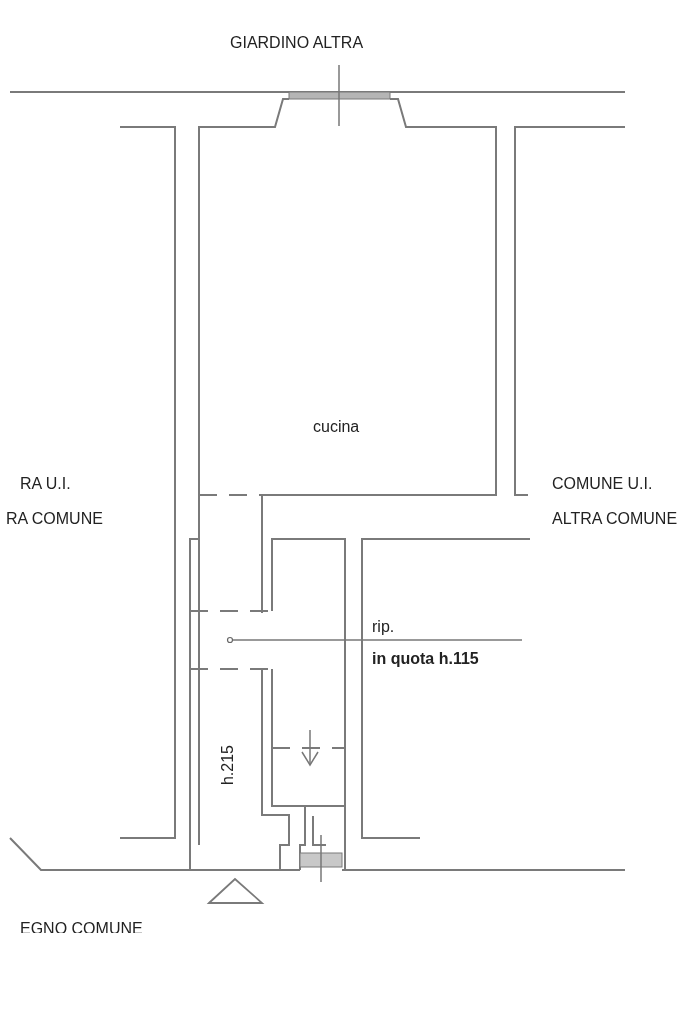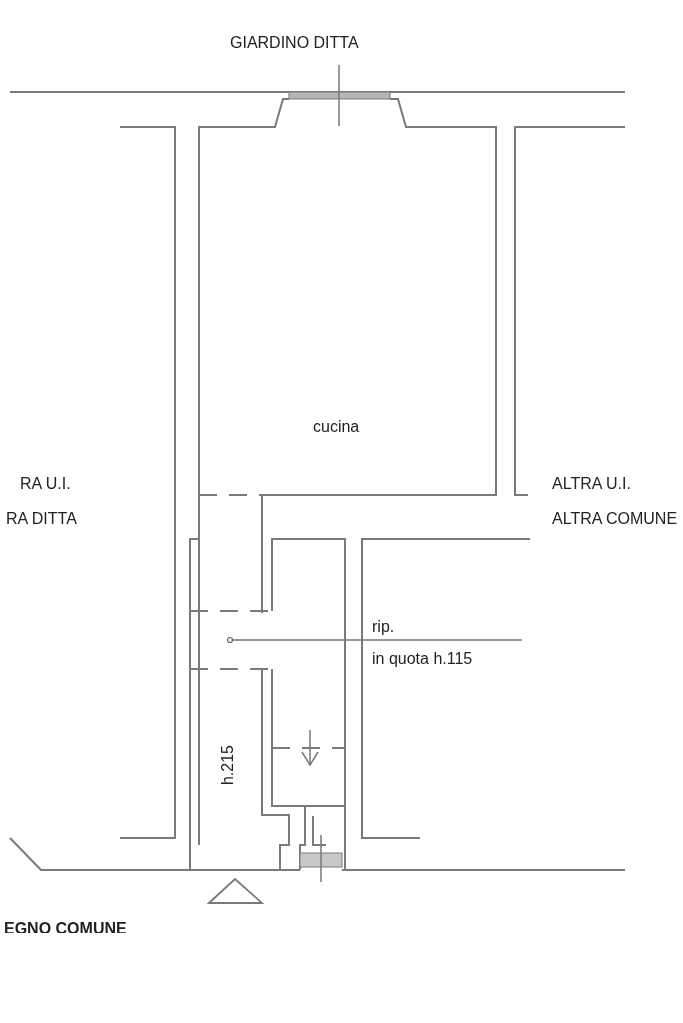--- a/index.html
+++ b/index.html
@@ -54,22 +54,22 @@
   <line class="dash" x1="313" y1="806" x2="345" y2="806"></line>
   <rect x="300" y="853" width="42" height="14" fill="#c8c8c8" stroke="#7a7a7a" stroke-width="1"></rect>
   <line class="thin" x1="321" y1="835" x2="321" y2="882"></line>
 
   <polyline class="wall" points="10,838 41,870 300,870"></polyline>
   <line class="wall" x1="342" y1="870" x2="625" y2="870"></line>
 
   <polygon points="209,903 235,879 262,903" fill="none" stroke="#7a7a7a" stroke-width="1.8"></polygon>
 </svg>
 
-<div class="lbl" style="left:230px; top:34px;">GIARDINO DITTA</div>
+<div class="lbl" style="left:230px; top:34px;">GIARDINO ALTRA</div>
 <div class="lbl" style="left:313px; top:418px;">cucina</div>
 <div class="lbl" style="left:20px; top:475px;">RA U.I.</div>
-<div class="lbl" style="left:6px; top:510px;">RA DITTA</div>
-<div class="lbl" style="left:552px; top:475px;">ALTRA U.I.</div>
+<div class="lbl" style="left:6px; top:510px;">RA COMUNE</div>
+<div class="lbl" style="left:552px; top:475px;">COMUNE U.I.</div>
 <div class="lbl" style="left:552px; top:510px;">ALTRA COMUNE</div>
 <div class="lbl" style="left:372px; top:618px;">rip.</div>
-<div class="lbl" style="left:372px; top:650px;">in quota h.115</div>
+<div class="lbl" style="left:372px; top:650px;font-weight:bold;">in quota h.115</div>
 <div class="lbl" style="left:208px; top:756px; transform:rotate(-90deg); transform-origin:center;">h.215</div>
-<div class="lbl" style="left:4px; top:920px; height:13px; overflow:hidden;font-weight:bold;">EGNO COMUNE</div>
+<div class="lbl" style="left:20px; top:920px; height:13px; overflow:hidden;">EGNO COMUNE</div>
 
 </body></html>

